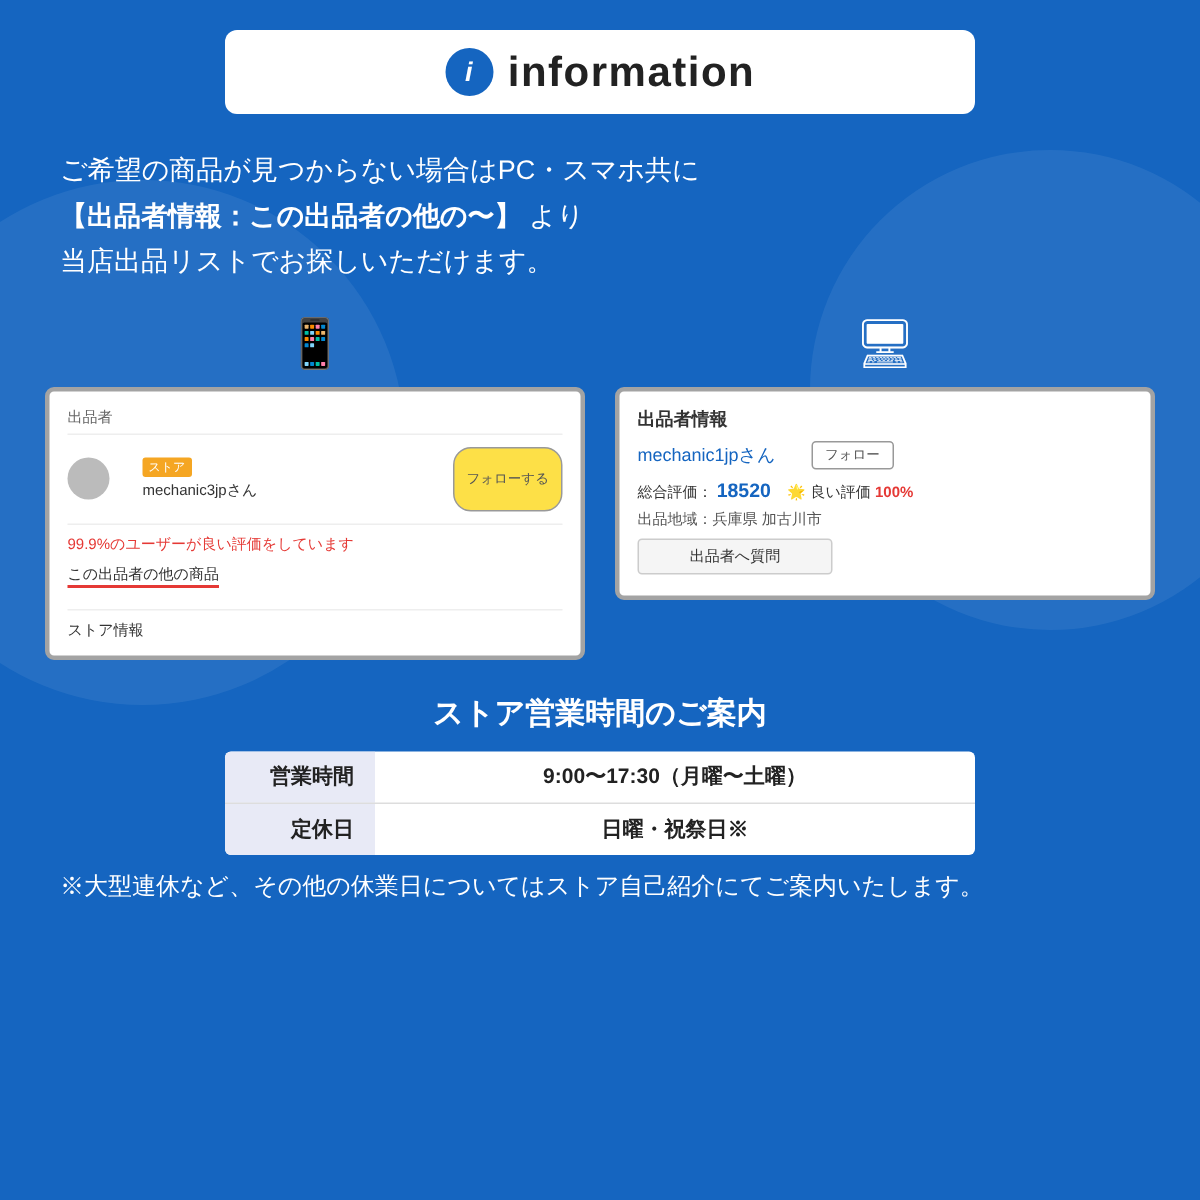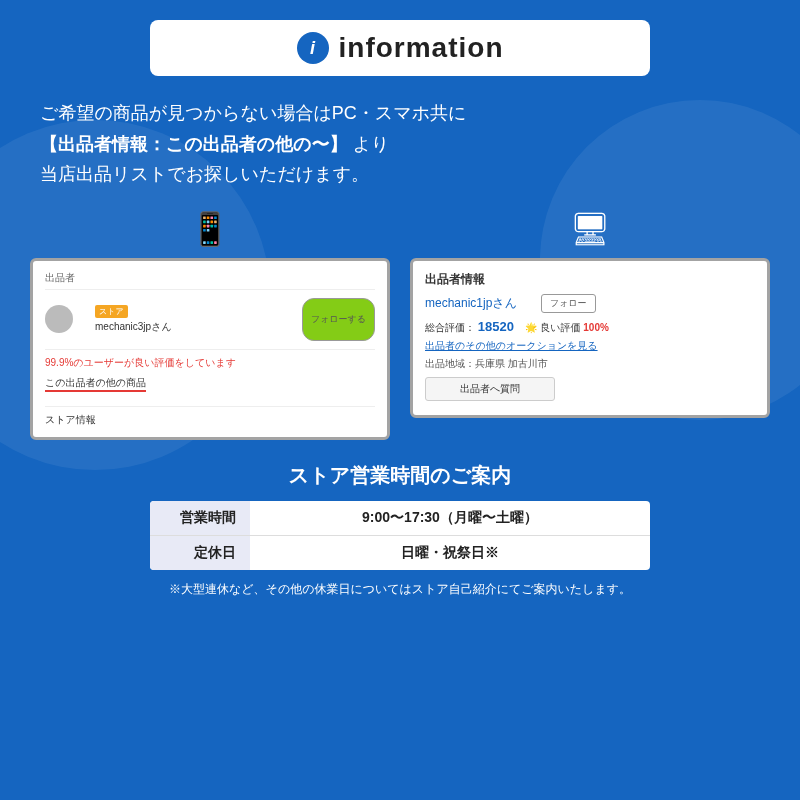--- a/index.html
+++ b/index.html
@@ -152,21 +152,21 @@
       font-size: 10px;
       color: #333;
     }
 
     .follow-btn {
       border: 1px solid #999;
       border-radius: 12px;
       padding: 14px 8px;
       font-size: 9px;
       color: #555;
-      background: #84cc16;
+      background: #fde047;
     }
 
     .divider {
       border: none;
       border-top: 1px solid #eee;
       margin: 6px 0;
     }
 
     .stats-text {
       font-size: 10px;
@@ -310,22 +310,22 @@
     }
 
     .hours-value {
       color: #222;
       font-weight: bold;
       text-align: center;
     }
 
     .footnote {
       color: white;
-      font-size: 12px;
-      text-align: center;
+      font-size: 16px;
+      text-align: left;
       padding: 0 10px;
       line-height: 1.5;
     }
   </style>
 </head>
 <body>
 
 <div class="bg-circle bg-circle-1"></div>
 <div class="bg-circle bg-circle-2"></div>
 
@@ -380,21 +380,20 @@
           <span class="pc-seller-name">mechanic1jpさん</span>
           <span class="pc-follow-btn">フォロー</span>
         </div>
         <div class="pc-rating-row">
           <span>総合評価：</span>
           <span class="rating-num">18520</span>
           &nbsp;&nbsp;
           <span>🌟 良い評価</span>
           <span class="good">100%</span>
         </div>
-        <a class="pc-auction-link" href="#">出品者のその他のオークションを見る</a>
         <div class="pc-location">出品地域：兵庫県 加古川市</div>
         <button class="pc-btn">出品者へ質問</button>
       </div>
     </div>
 
   </div>
 
   <div class="business-section">
     <div class="business-title">ストア営業時間のご案内</div>
     <table class="hours-table">

